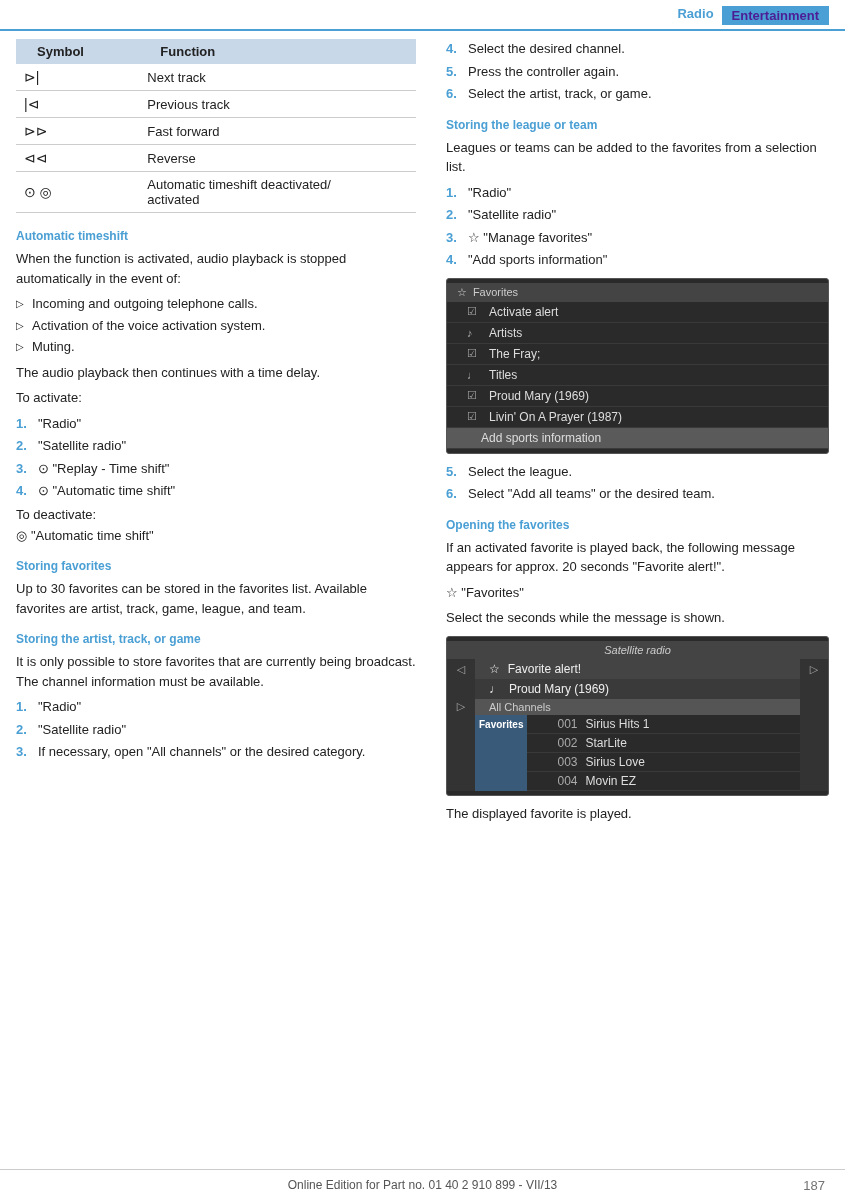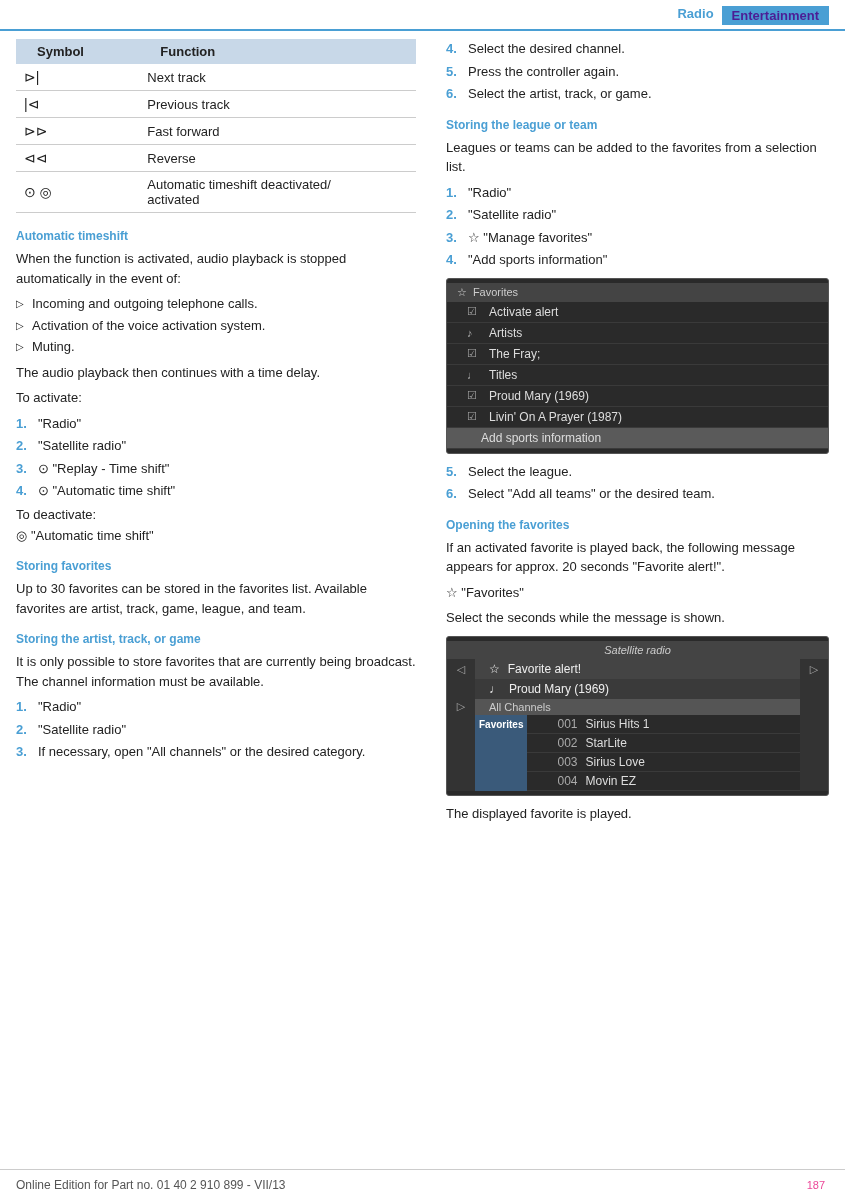--- a/index.html
+++ b/index.html
@@ -211,32 +211,32 @@
       min-width: 28px;
     }
 
     
     .footer {
       position: absolute;
       bottom: 0;
       left: 0;
       right: 0;
       display: flex;
-      justify-content: flex-start;
+      justify-content: center;
       align-items: center;
       border-top: 1px solid #ccc;
       padding: 8px 16px;
       font-size: 12px;
       color: #555;
     }
     .footer-page {
       position: absolute;
       right: 20px;
-      font-size: 11px;
-      color: #ec4899;
+      font-size: 13px;
+      color: #737373;
     }
 
     
     .deactivate-note {
       font-size: 13px;
       margin-bottom: 4px;
       margin-top: 4px;
     }
   </style>
 </head>

